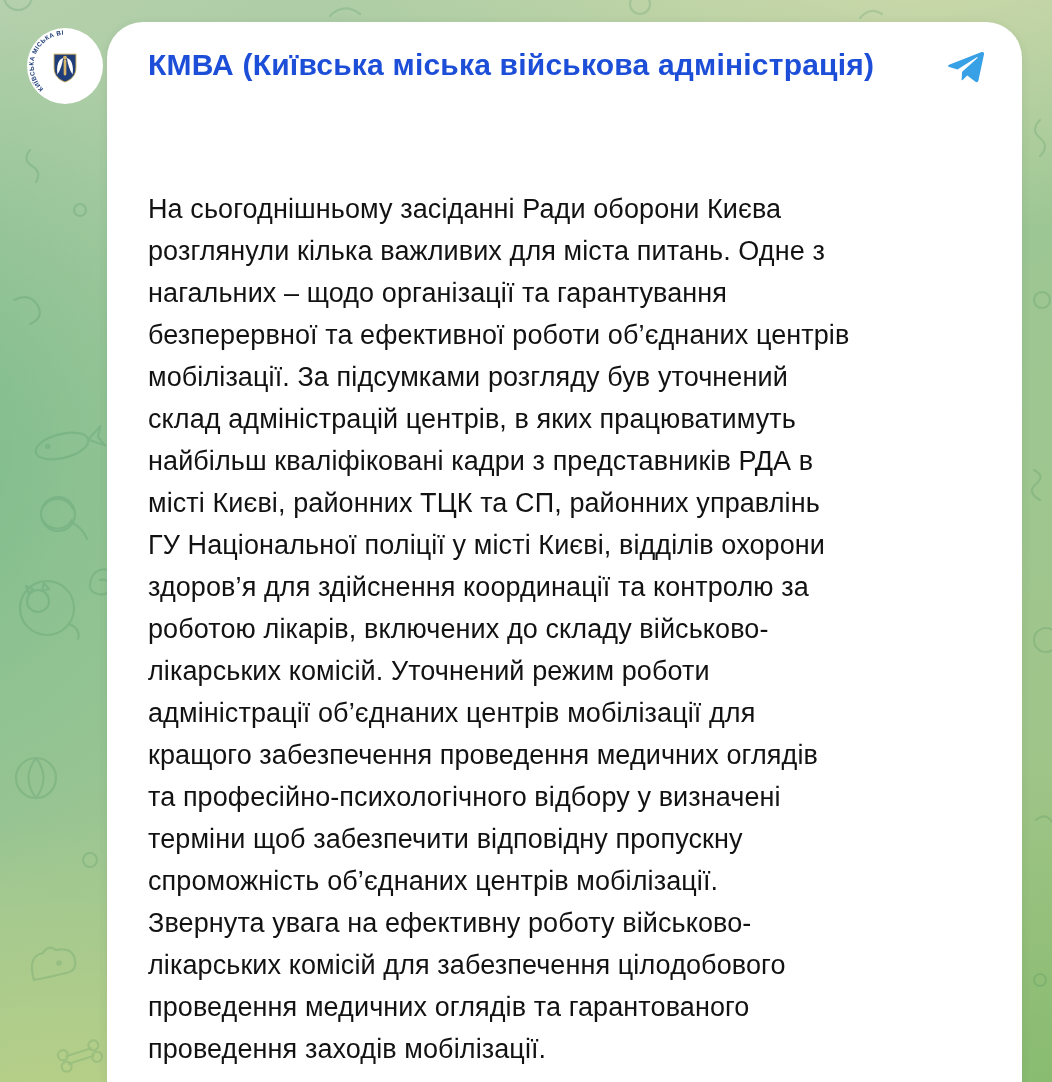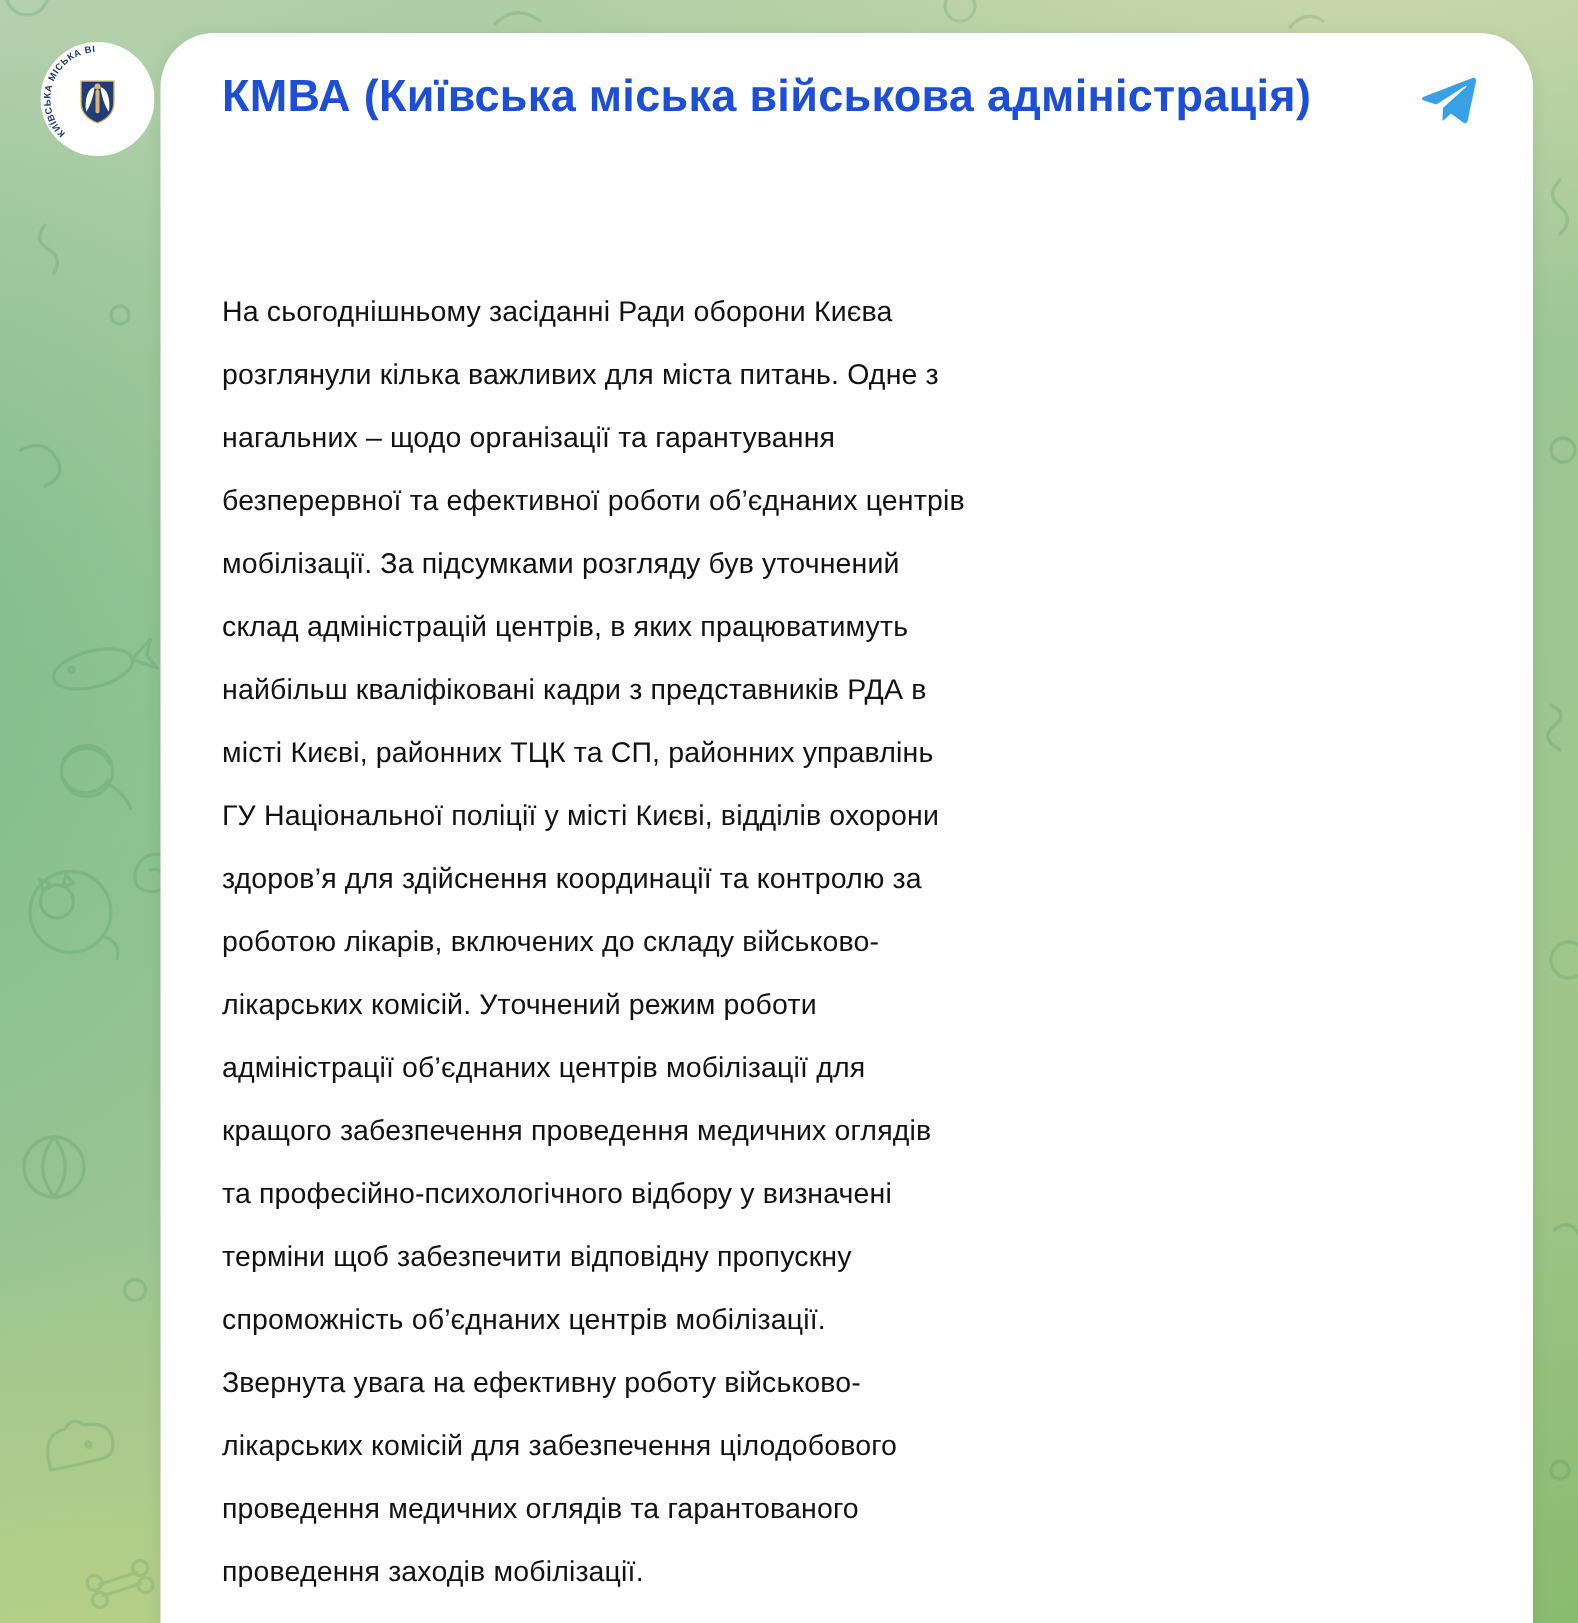--- a/index.html
+++ b/index.html
@@ -40,21 +40,21 @@
   }
   .excl .bar{
     display:block;width:14px;height:26px;background:#e33b2e;
     border-radius:7px 7px 5px 5px;
     clip-path:polygon(0 0,100% 0,78% 100%,22% 100%);
   }
   .excl .dot{display:block;width:10px;height:10px;background:#e33b2e;border-radius:3px;}
   .headline{font-size:31px;font-weight:700;color:#101010;white-space:nowrap;}
   .body-text{
     position:absolute;left:41px;top:166px;width:875px;margin:0;
-    font-size:19px;line-height:42px;color:#121212;white-space:pre-line;
+    font-size:27px;line-height:42px;color:#121212;white-space:pre-line;
     letter-spacing:.1px;
   }
   .avatar{position:absolute;left:27px;top:28px;width:76px;height:76px;}
   .avatar svg{display:block;}
   .ring-text{font-size:6.6px;font-weight:700;letter-spacing:.45px;fill:#1f3d79;}
 </style>
 </head>
 <body>
 
 <div class="bg">

